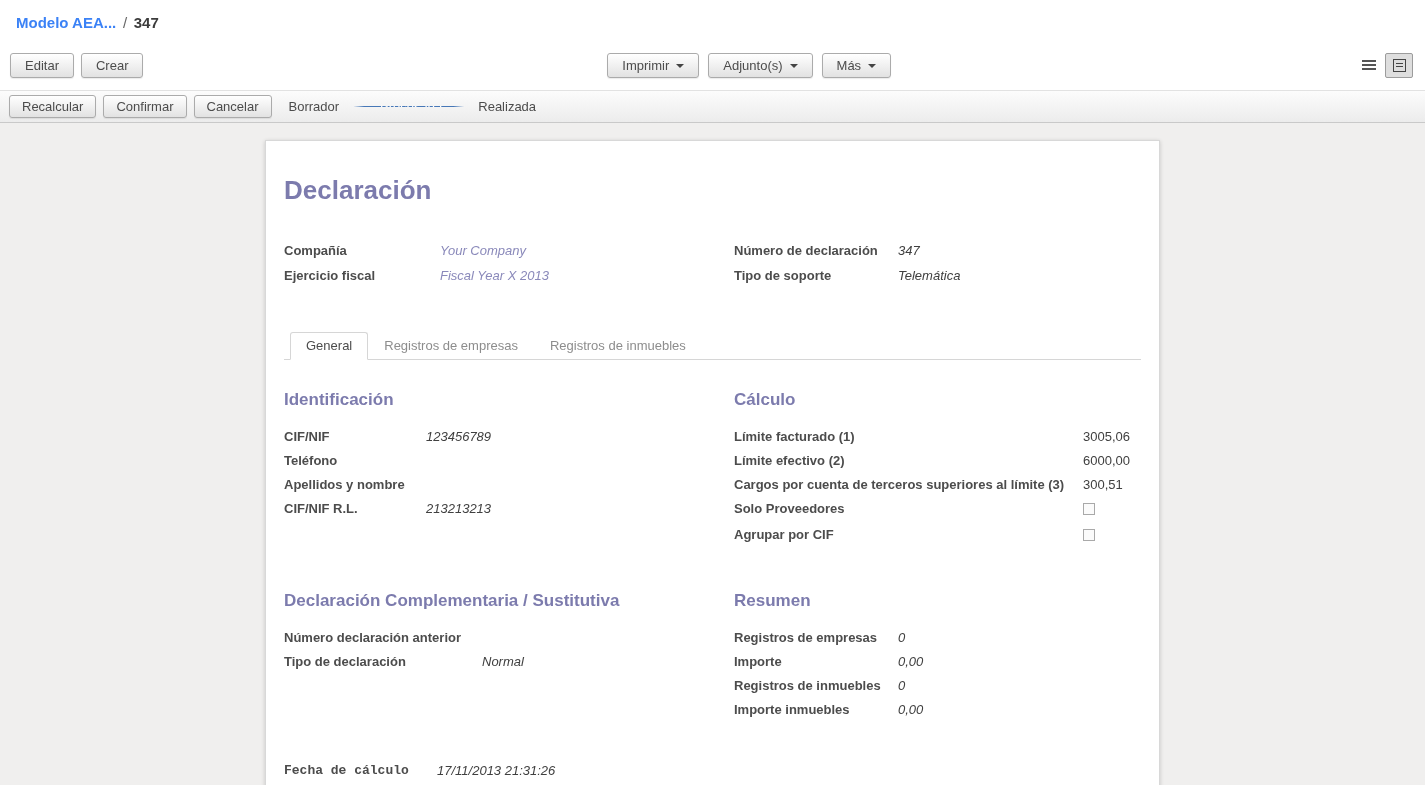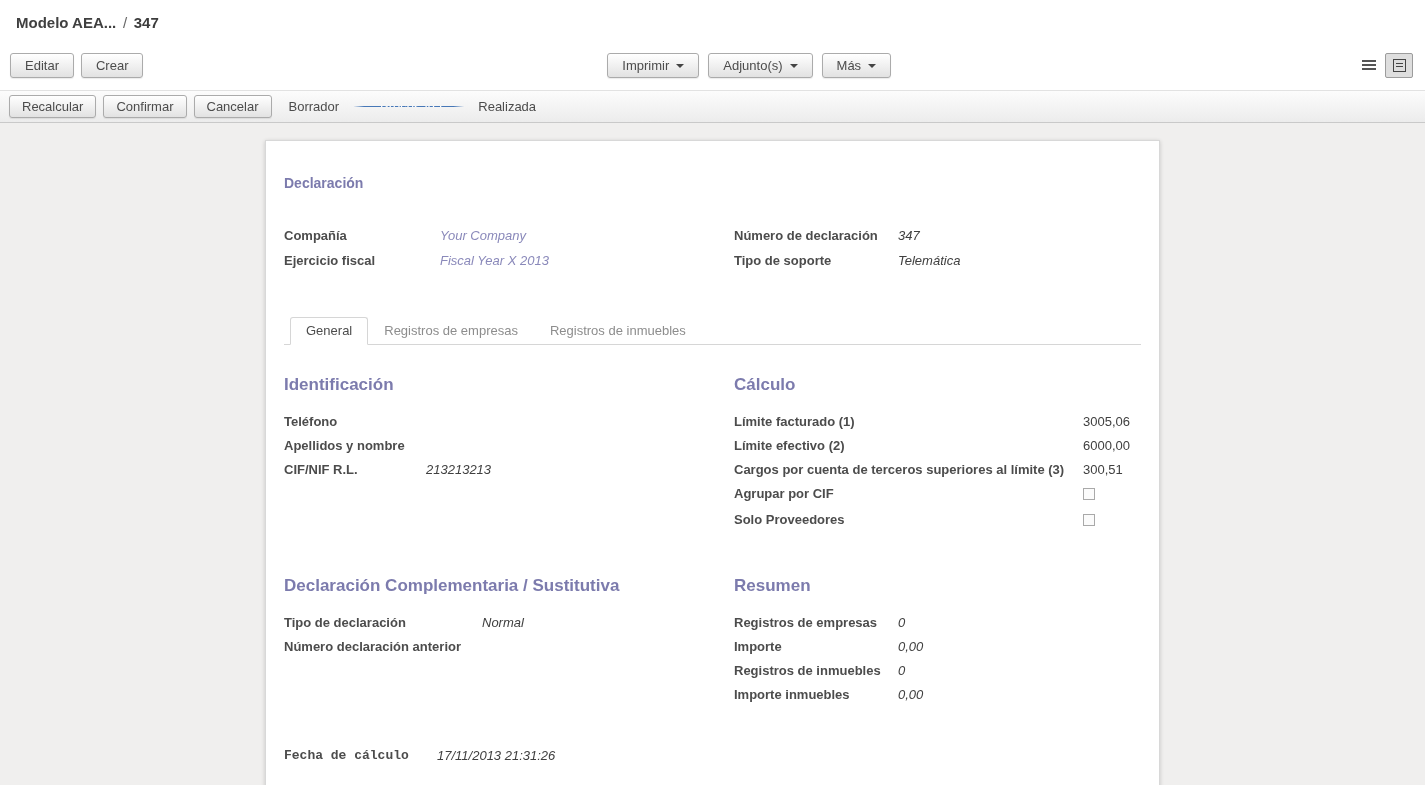--- a/index.html
+++ b/index.html
@@ -12,21 +12,21 @@
   background: #f0efee;
   overflow: hidden;
 }
 
 
 .breadcrumb-bar {
   background: #fff;
   height: 46px;
   padding: 14px 16px 0;
 }
-.breadcrumb-parent { color: #404040; font-weight: bold; font-size: 15px; cursor: pointer; }
+.breadcrumb-parent { color: #3b82f6; font-weight: bold; font-size: 15px; cursor: pointer; }
 .breadcrumb-sep { color: #666; font-size: 15px; padding: 0 3px; }
 .breadcrumb-current { color: #3c3c3c; font-weight: bold; font-size: 15px; }
 
 
 .toolbar {
   background: #fff;
   height: 44px;
   display: flex;
   align-items: center;
   padding: 0 12px 6px 10px;
@@ -107,21 +107,21 @@
 .sheet {
   width: 895px;
   margin: 0 auto;
   background: #fff;
   border: 1px solid #d8d8d8;
   box-shadow: 0 1px 4px rgba(0,0,0,.18);
   padding: 28px 18px 20px;
   min-height: 636px;
 }
 .sheet-title {
-  font-size: 14px; font-weight: bold; color: #7c7bad;
+  font-size: 26px; font-weight: bold; color: #7c7bad;
   margin: 6px 0 32px;
 }
 
 .cols { display: flex; }
 .col-left { width: 450px; }
 .col-right { flex: 1; }
 
 .frow { display: flex; line-height: 25px; }
 .flabel { font-weight: bold; color: #4c4c4c; flex-shrink: 0; }
 .fvalue { color: #404040; min-height: 18px; font-style: italic; }
@@ -271,20 +271,24 @@
         <div class="tab active">General</div>
         <div class="tab">Registros de empresas</div>
         <div class="tab">Registros de inmuebles</div>
       </div>
     </div>
 
     <div class="cols band band-1">
       <div class="col-left ident">
         <div class="group-title">Identificación</div>
         <div class="frow">
+          <span class="flabel">CIF/NIF</span>
+          <span class="fvalue">123456789</span>
+        </div>
+        <div class="frow">
           <span class="flabel">Teléfono</span>
           <span class="fvalue"></span>
         </div>
         <div class="frow">
           <span class="flabel">Apellidos y nombre</span>
           <span class="fvalue"></span>
         </div>
         <div class="frow">
           <span class="flabel">CIF/NIF R.L.</span>
           <span class="fvalue">213213213</span>
@@ -298,40 +302,40 @@
         </div>
         <div class="calc-row">
           <span class="calc-label">Límite efectivo (2)</span>
           <span class="calc-value">6000,00</span>
         </div>
         <div class="calc-row">
           <span class="calc-label">Cargos por cuenta de terceros superiores al límite (3)</span>
           <span class="calc-value">300,51</span>
         </div>
         <div class="calc-row">
+          <span class="calc-label">Solo Proveedores</span>
+          <span class="calc-value"><span class="checkbox"></span></span>
+        </div>
+        <div class="calc-row">
           <span class="calc-label">Agrupar por CIF</span>
-          <span class="calc-value"><span class="checkbox"></span></span>
-        </div>
-        <div class="calc-row">
-          <span class="calc-label">Solo Proveedores</span>
           <span class="calc-value"><span class="checkbox"></span></span>
         </div>
       </div>
     </div>
 
     <div class="cols band band-2">
       <div class="col-left comp">
         <div class="group-title col-span">Declaración Complementaria / Sustitutiva</div>
         <div class="frow">
+          <span class="flabel">Número declaración anterior</span>
+          <span class="fvalue"></span>
+        </div>
+        <div class="frow">
           <span class="flabel">Tipo de declaración</span>
           <span class="fvalue">Normal</span>
-        </div>
-        <div class="frow">
-          <span class="flabel">Número declaración anterior</span>
-          <span class="fvalue"></span>
         </div>
       </div>
       <div class="col-right resumen">
         <div class="group-title">Resumen</div>
         <div class="frow">
           <span class="flabel">Registros de empresas</span>
           <span class="fvalue">0</span>
         </div>
         <div class="frow">
           <span class="flabel">Importe</span>

